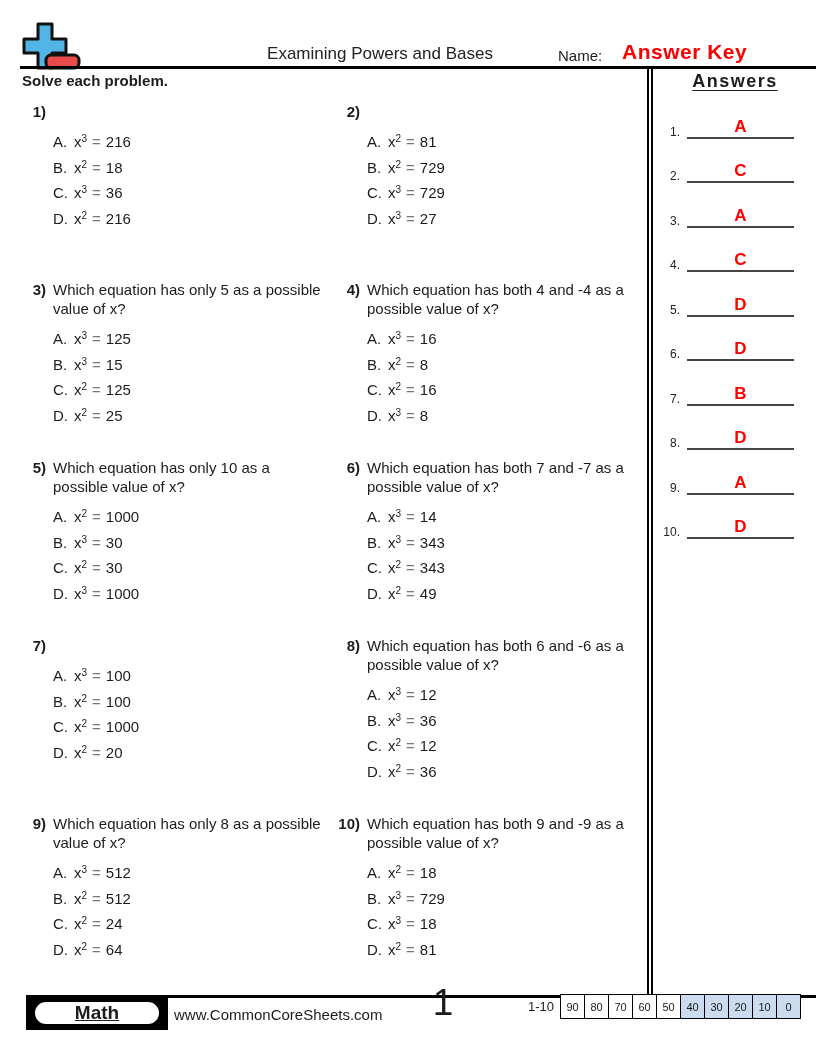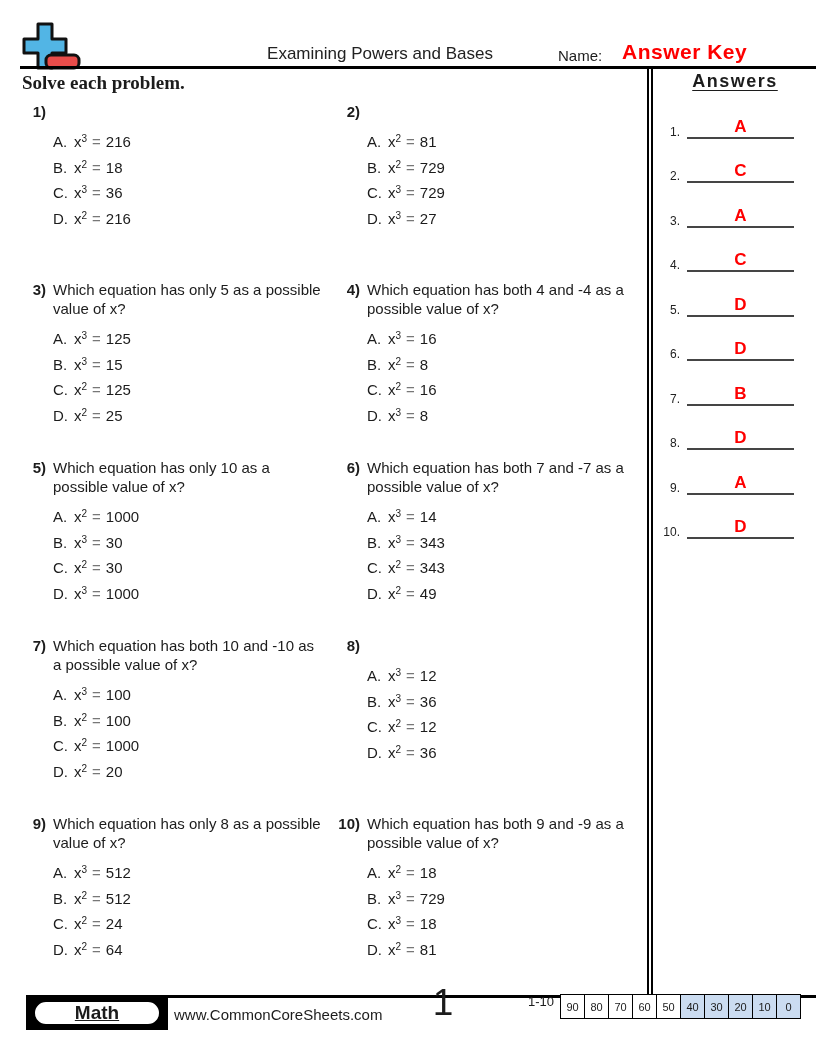--- a/index.html
+++ b/index.html
@@ -8,21 +8,21 @@
     background:#fff; overflow:hidden;
     font-family:"Liberation Sans", sans-serif; color:#1c1c1c;
     --accent-red:#fe0000; --hl-blue:#cbdcf1;
   }
   
   .logo { position:absolute; left:20px; top:12px; }
   .doc-title { position:absolute; left:160px; top:44px; width:440px; text-align:center; font-size:17px; color:#222; }
   .name-label { position:absolute; left:558px; top:47px; font-size:15px; }
   .answer-key { position:absolute; left:622px; top:40px; font-size:21px; font-weight:bold; color:var(--accent-red); letter-spacing:.5px;text-align:right; }
   .header-line { position:absolute; left:20px; top:66px; width:796px; height:3px; background:#000; }
-  .instructions { position:absolute; left:22px; top:72px; font-size:19px; font-weight:bold;font-family:Liberation Serif, serif; }
+  .instructions { position:absolute; left:22px; top:72px; font-size:15px; font-weight:bold; }
   
   .divider { position:absolute; left:647px; top:69px; width:6px; height:926px; box-sizing:border-box;
              border-left:2px solid #000; border-right:2px solid #000; }
   
   .answers-panel { position:absolute; left:656px; top:71px; width:158px; }
   .answers-title { text-align:center; font-size:18px; font-weight:bold; letter-spacing:1.5px;
                    text-decoration:underline; text-underline-offset:3px; }
   .ans-list { margin-top:2px; }
   .ans-item { display:flex; align-items:flex-end; height:44.5px; }
   .ans-num { width:24px; flex-shrink:0; text-align:right; font-size:12px; color:#222; padding-bottom:0; }
@@ -45,21 +45,21 @@
   .opt-eq { color:#777; margin:0 5px; }
   
   .footer-line { position:absolute; left:26px; top:995px; width:790px; height:3px; background:#000; }
   .math-badge { position:absolute; left:26px; top:996px; width:142px; height:34px; background:#000;
                 display:flex; align-items:center; justify-content:center;text-decoration:underline; }
   .math-pill { background:#fff; border:2.5px solid #000; border-radius:14px; width:124px; height:22px;
                display:flex; align-items:center; justify-content:center; font-size:19px; font-weight:bold;
                box-sizing:content-box; }
   .website { position:absolute; left:174px; top:1006px; font-size:15px; }
   .page-num { position:absolute; left:413px; top:982px; width:60px; text-align:center; font-size:37px; }
-  .score-row { position:absolute; left:528px; top:994px; display:flex; }
+  .score-row { position:absolute; left:528px; top:994px; display:flex; align-items:center; }
   .score-label { font-size:13px; margin-right:6px; }
   .score-table { display:flex; border:1.5px solid #000; }
   .score-cell { width:23px; height:23px; border-left:1.5px solid #000;
                 display:flex; align-items:center; justify-content:center; font-size:11px; background:#fff; }
   .score-cell:first-child { border-left:none; }
   .score-cell.hl { background:var(--hl-blue); }
 </style>
 </head>
 <body>
 
@@ -297,21 +297,20 @@
   <div class="option">
     <span class="opt-label">D.</span>
     <span><span class="opt-base">x</span><sup class="opt-exp">2</sup><span class="opt-eq">=</span><span class="opt-val">49</span></span>
   </div>
 </div>
   </div>
 
   <div class="problem">
     <div class="q-row">
       <span class="q-num">7)</span>
-      <span class="q-text">Which equation has both 10 and -10 as a possible value of x?</span>
     </div>
     <div class="options">
   <div class="option">
     <span class="opt-label">A.</span>
     <span><span class="opt-base">x</span><sup class="opt-exp">3</sup><span class="opt-eq">=</span><span class="opt-val">100</span></span>
   </div>
 
   <div class="option">
     <span class="opt-label">B.</span>
     <span><span class="opt-base">x</span><sup class="opt-exp">2</sup><span class="opt-eq">=</span><span class="opt-val">100</span></span>
@@ -325,20 +324,21 @@
   <div class="option">
     <span class="opt-label">D.</span>
     <span><span class="opt-base">x</span><sup class="opt-exp">2</sup><span class="opt-eq">=</span><span class="opt-val">20</span></span>
   </div>
 </div>
   </div>
 
   <div class="problem">
     <div class="q-row">
       <span class="q-num">8)</span>
+      <span class="q-text">Which equation has both 6 and -6 as a possible value of x?</span>
     </div>
     <div class="options">
   <div class="option">
     <span class="opt-label">A.</span>
     <span><span class="opt-base">x</span><sup class="opt-exp">3</sup><span class="opt-eq">=</span><span class="opt-val">12</span></span>
   </div>
 
   <div class="option">
     <span class="opt-label">B.</span>
     <span><span class="opt-base">x</span><sup class="opt-exp">3</sup><span class="opt-eq">=</span><span class="opt-val">36</span></span>

